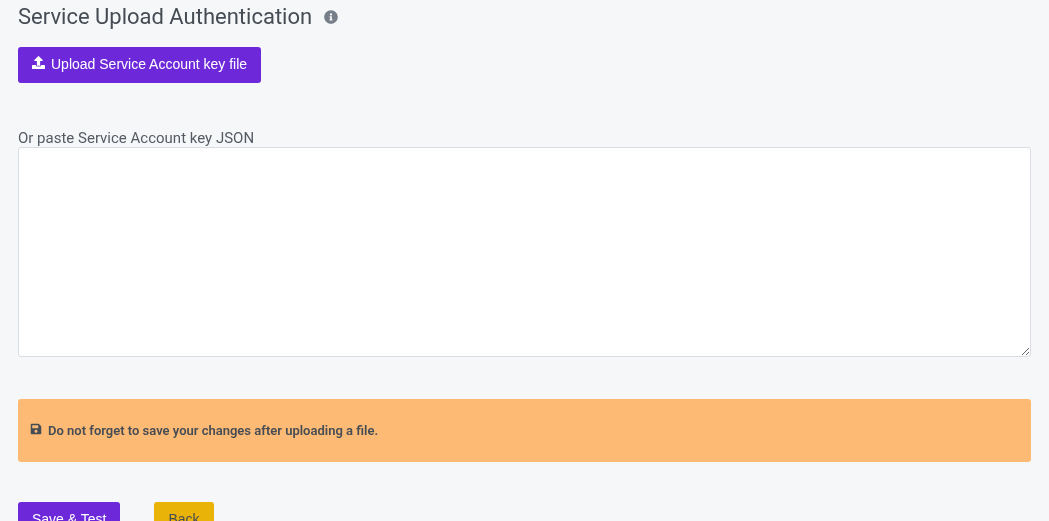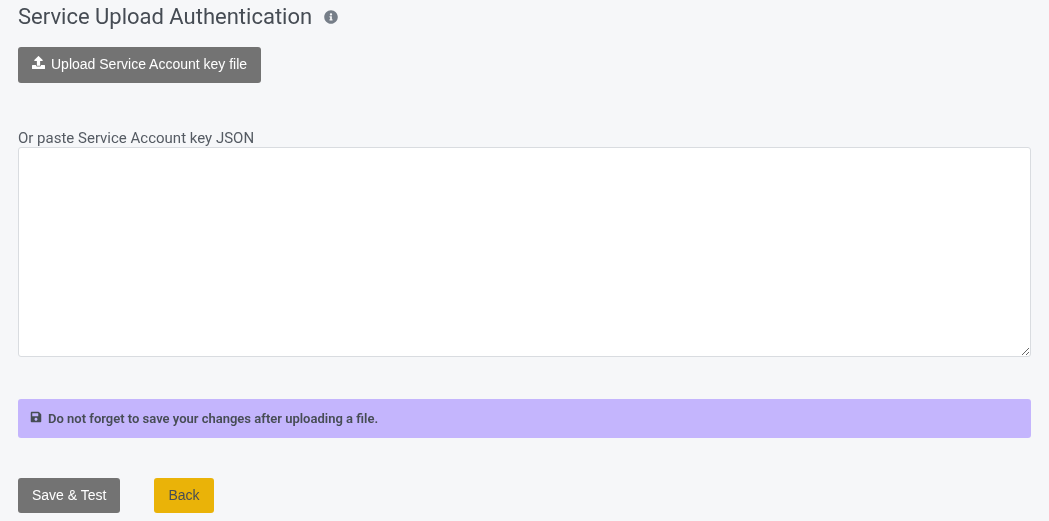--- a/index.html
+++ b/index.html
@@ -40,21 +40,21 @@
       gap: 6px;
       padding: 8px 14px;
       border: none;
       border-radius: 3px;
       font-size: 14px;
       font-weight: 500;
       cursor: pointer;
       line-height: 1.4;
     }
     .btn-green {
-      background-color: #737373;
+      background-color: #6d28d9;
       color: #ffffff;
     }
     .btn-grey {
       background-color: #eab308;
       color: #464c54;
       justify-content: flex-end;
     }
     .upload-icon svg {
       width: 13px;
       height: 13px;
@@ -72,25 +72,25 @@
       border: 1px solid #d9dce0;
       border-radius: 3px;
       background-color: #ffffff;
       padding: 10px;
       font-family: inherit;
       font-size: 14px;
       resize: both;
       color: #464c54;
     }
     .info-bar {
-      background-color: #c4b5fd;
+      background-color: #fdba74;
       color: #464c54;
       font-size: 13px;
       font-weight: 600;
-      padding: 12px 12px;
+      padding: 24px 12px;
       border-radius: 3px;
       margin-top: 38px;
       display: flex;
       align-items: center;
       gap: 6px;
     }
     .save-icon svg {
       width: 12px;
       height: 12px;
       fill: #464c54;

